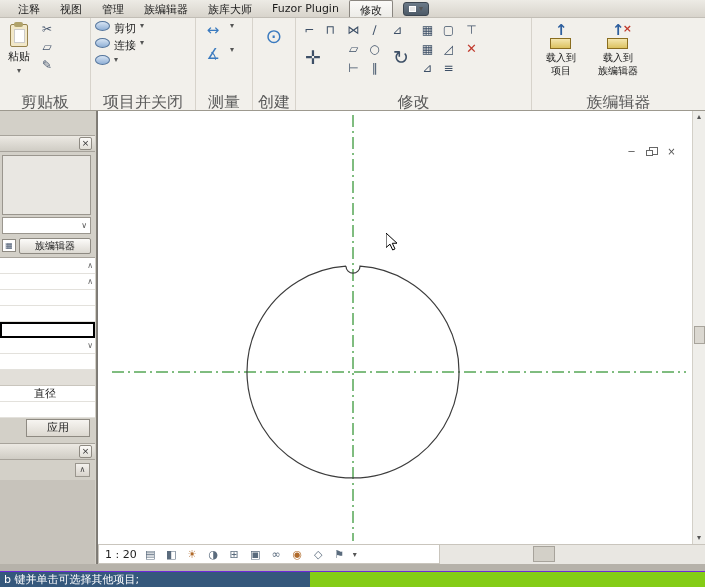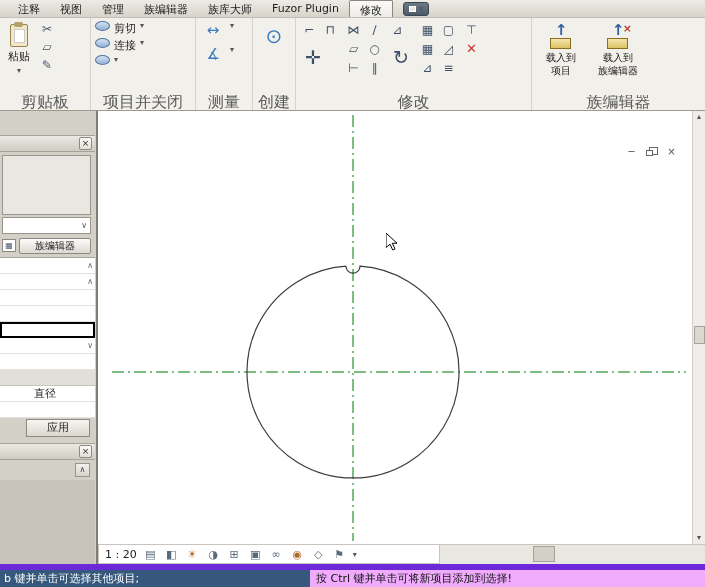--- a/index.html
+++ b/index.html
@@ -81,21 +81,21 @@
   .vscroll .arrow.bottom{position:absolute;bottom:0}
   .bottombar{position:absolute;left:0;right:0;bottom:0;height:20px;display:flex}
   .viewbar{width:342px;background:#fff;border:1px solid #c9c5bd;display:flex;align-items:center;gap:6px;padding:0 6px}
   .viewbar .scale{white-space:nowrap;color:#222}
   .vicon{width:15px;text-align:center;font-size:11px;color:#5a6b7d}
   .vicon.warm{color:#b06a2a}
   .hscroll{flex:1;background:#e9e7e2;border-top:1px solid #c9c5bd;position:relative}
   .hthumb{position:absolute;left:93px;top:1px;width:22px;height:16px;background:#d3d0c8;border:1px solid #a7a39b}
 
   
-  .statusbar{position:absolute;left:0;right:0;bottom:0;height:23px;background:#f0abfc;border-top:6px solid #6d28d9;display:flex;align-items:stretch}
+  .statusbar{position:absolute;left:0;right:0;bottom:0;height:16px;background:#84cc16;border-top:1px solid #6d28d9;display:flex;align-items:stretch}
   .status-sel{width:310px;background:#35587c;color:#fff;display:flex;align-items:center;padding:0 4px;white-space:nowrap;overflow:hidden}
   .status-rest{display:flex;align-items:center;padding:0 6px;color:#111;white-space:nowrap;overflow:hidden}
 </style>
 </head>
 <body>
 
 <div class="app">
 
   <div class="menubar">
     <div class="mtab">注释</div>
@@ -348,16 +348,15 @@
         </div>
         <div class="hscroll">
           <div class="hthumb"></div>
         </div>
       </div>
     </div>
   </div>
 
   <div class="statusbar">
     <div class="status-sel">b 键并单击可选择其他项目;</div>
-    <div class="status-rest">按 Ctrl 键并单击可将新项目添加到选择!</div>
   </div>
 
 </div>
 
 </body></html>

